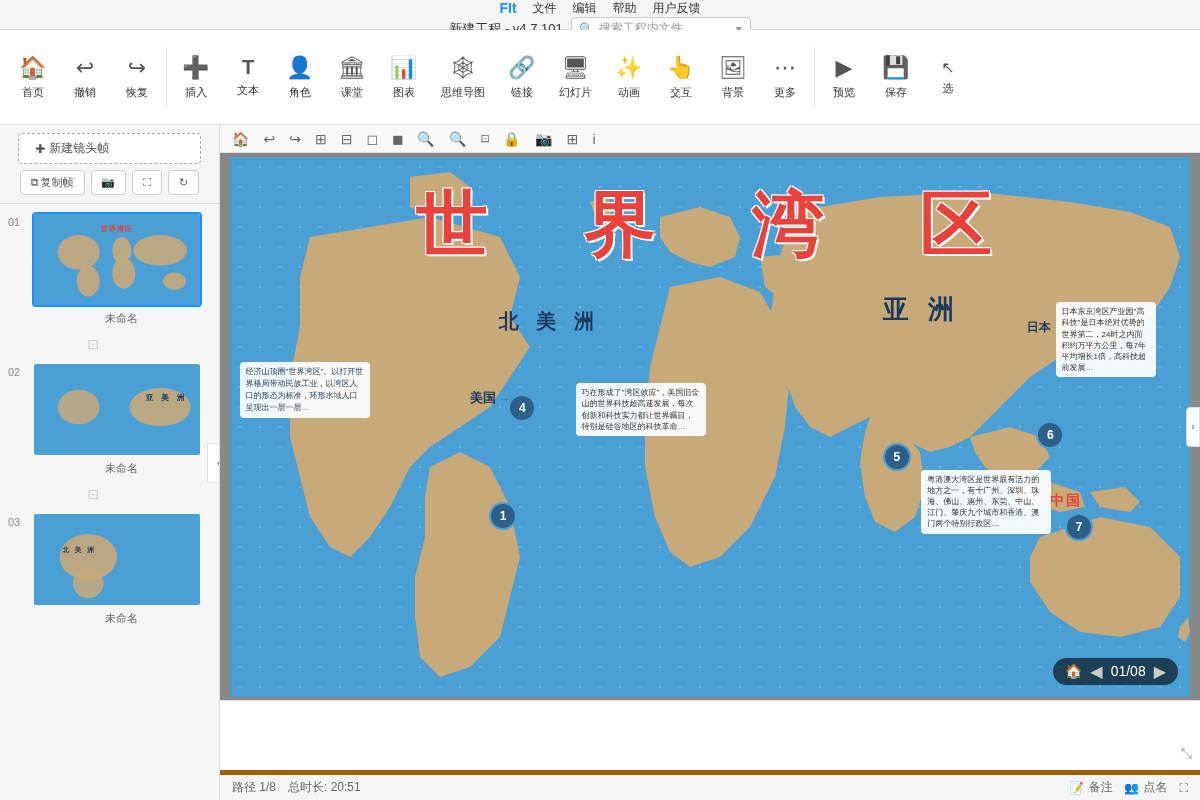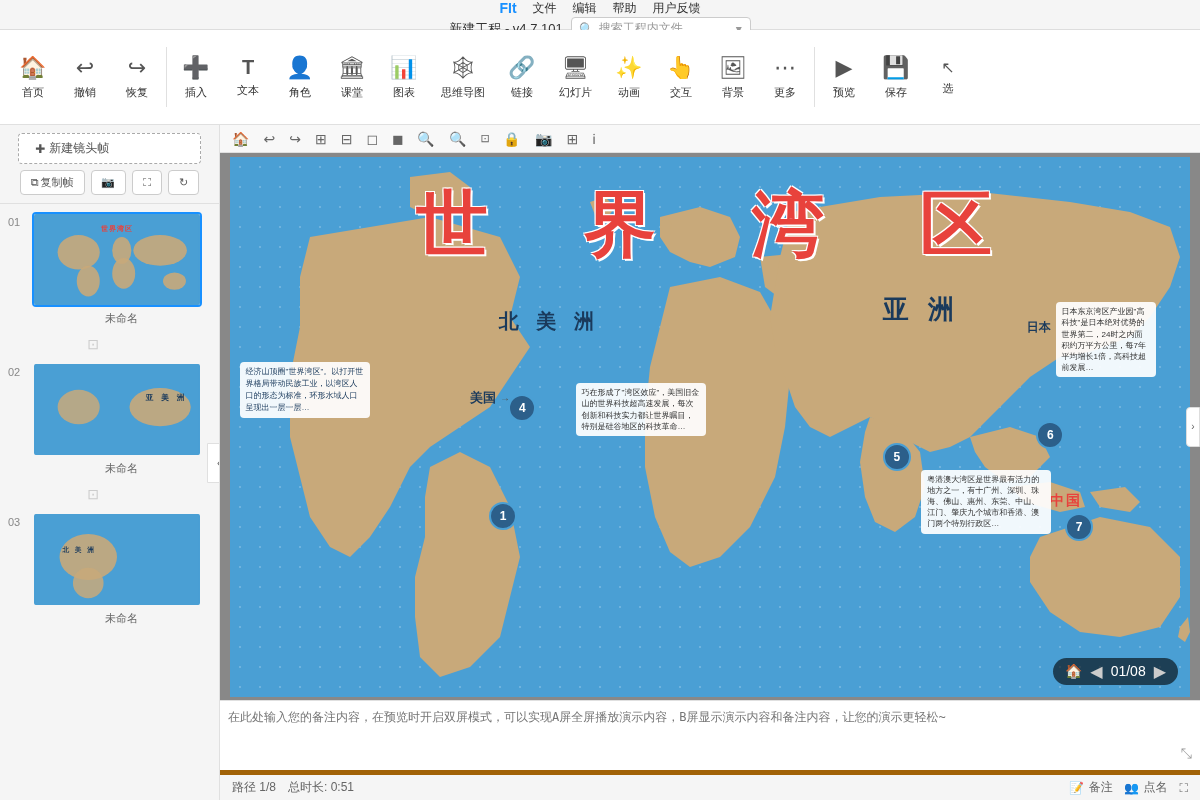--- a/index.html
+++ b/index.html
@@ -630,28 +630,27 @@
         <div class="slide-counter">
           <span class="sc-home">🏠</span>
           <span class="sc-btn">◀</span>
           <span>01/08</span>
           <span class="sc-btn">▶</span>
         </div>
       </div>
     </div>
 
     <div class="notes-area">
-      <textarea class="notes-input" placeholder="在此处输入您的备注内容，在预览时开启双屏模式，可以实现A屏全屏播放演示内容，B屏显示演示内容和备注内容，让您的演示更轻松~" style=""></textarea>
       <span class="notes-expand">⤡</span>
     </div>
 
     <div class="canvas-bottom">
       <div class="bottom-left">
         <span>路径 1/8</span>
-        <span>总时长: 0:51</span>
+        <span>总时长: 20:51</span>
       </div>
       <div class="bottom-right">
         <div class="bottom-right-item">
           <span>📝</span>
           <span>备注</span>
         </div>
         <div class="bottom-right-item">
           <span>👥</span>
           <span>点名</span>
         </div>

